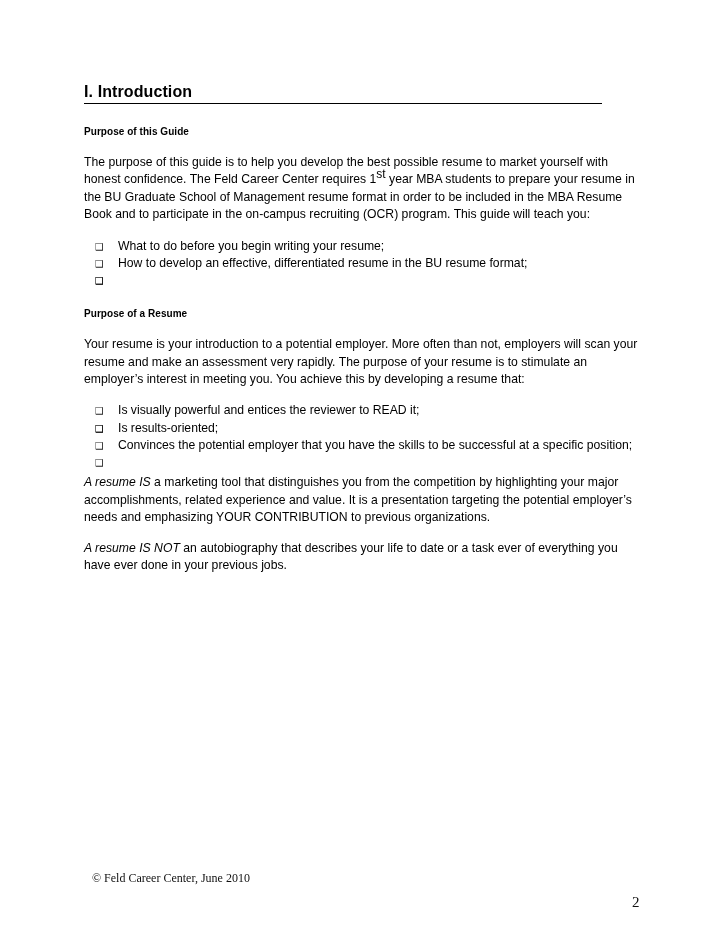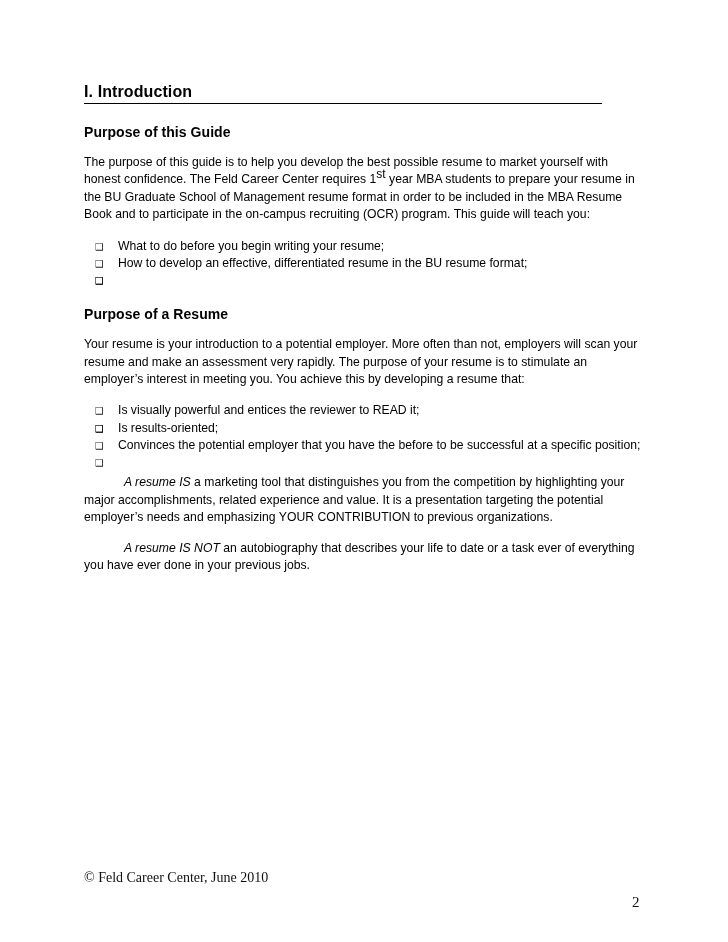--- a/index.html
+++ b/index.html
@@ -40,41 +40,41 @@
     line-height: 16px;
     color: #000;
     padding-bottom: 3px;
     width: 518px;
     border-bottom: 1.6px solid #000;
     margin: 0 0 20px 0;
   }
 
   
   .sub-heading {
-    font-size: 14px;
+    font-size: 10px;
     font-weight: bold;
     line-height: 16px;
     margin: 0 0 14px 0;
     letter-spacing: 0.05px;
   }
 
   .sub-heading.spaced {
     margin-top: 34px;
   }
 
   
   .para {
     font-size: 12.2px;
     line-height: 17.4px;
     margin: 0 0 13px 0;
     text-align: left;
     letter-spacing: 0.01px;
   }
 
-  .ital { font-style: italic; margin-left: 40px; }
+  .ital { font-style: italic; }
 
   sup {
     font-size: 12px;
     vertical-align: super;
     line-height: 0;
   }
 
   
   .bullet-list {
     list-style: none;
@@ -104,24 +104,24 @@
 
   
   .footer {
     position: absolute;
     left: 84px;
     top: 872px;
     width: 562px;
   }
   .footer-copy {
     position: absolute;
-    left: 0;
+    left: 8px;
     top: 0;
     font-family: "Liberation Serif", serif;
-    font-size: 14px;
+    font-size: 12px;
     line-height: 12px;
     color: #111;
   }
   .footer-pageno {
     position: absolute;
     left: 548px;
     top: 22px;
     font-family: "Liberation Serif", serif;
     font-size: 15px;
     line-height: 16px;
@@ -169,21 +169,21 @@
       </li>
       <li>
         <span class="marker">❑</span>
       </li>
       <li>
         <span class="marker">❑</span>
         <span>Is results-oriented;</span>
       </li>
       <li>
         <span class="marker">❑</span>
-        <span>Convinces the potential employer that you have the before to be successful at a specific position;</span>
+        <span>Convinces the potential employer that you have the skills to be successful at a specific position;</span>
       </li>
       <li>
         <span class="marker">❑</span>
       </li>
     </ul>
 
     <div class="gap-after-list"></div>
 
     <p class="para"><span class="ital">A resume IS</span><span> a marketing tool that distinguishes you from the competition by highlighting your major accomplishments, related experience and value. It is a presentation targeting the potential employer’s needs and emphasizing YOUR CONTRIBUTION to previous organizations.</span></p>
 

